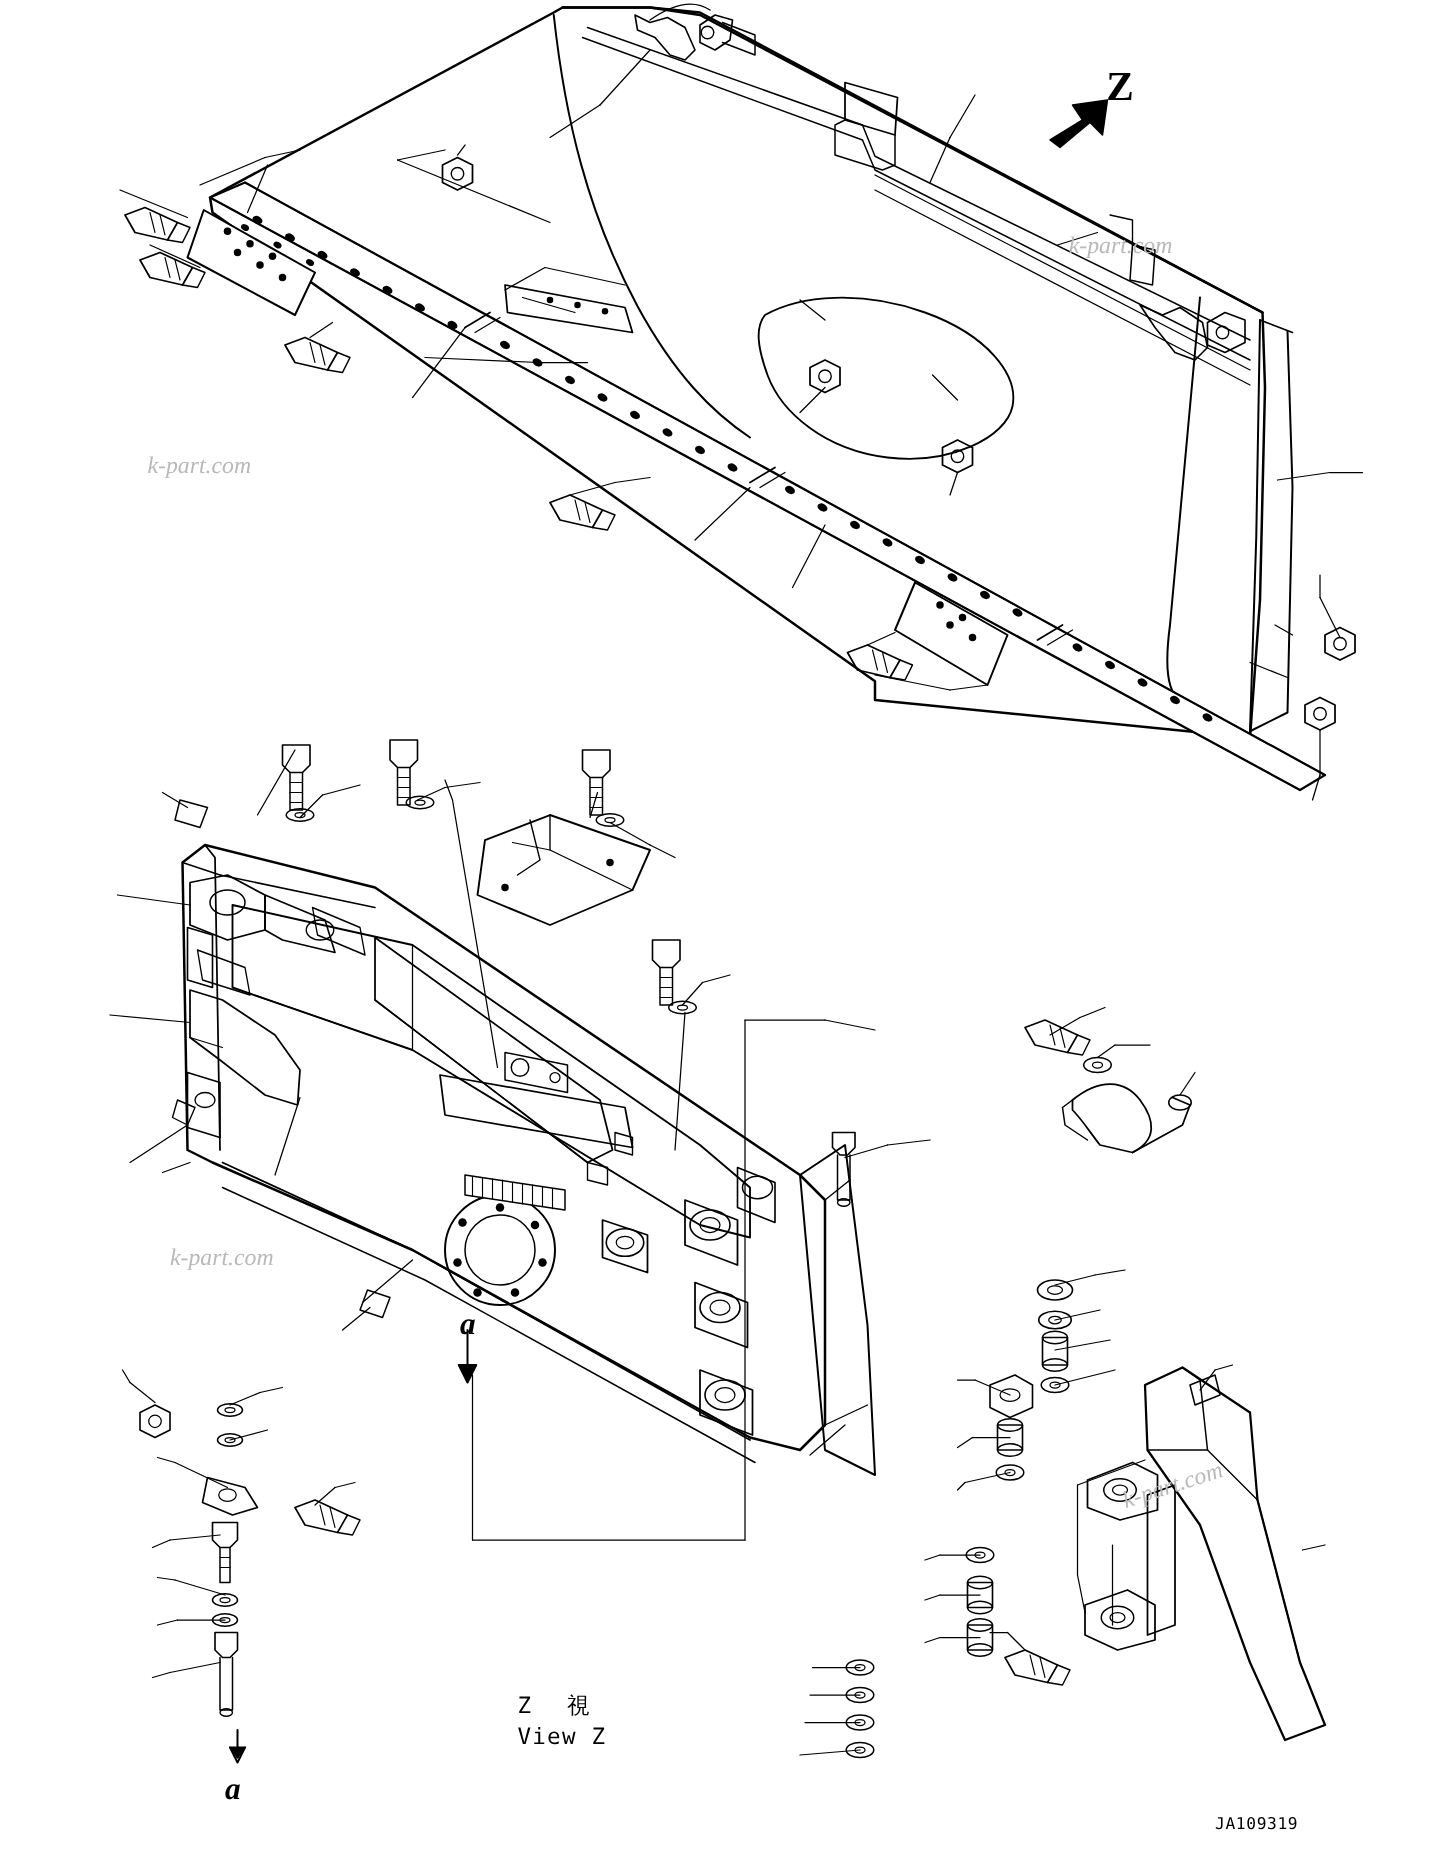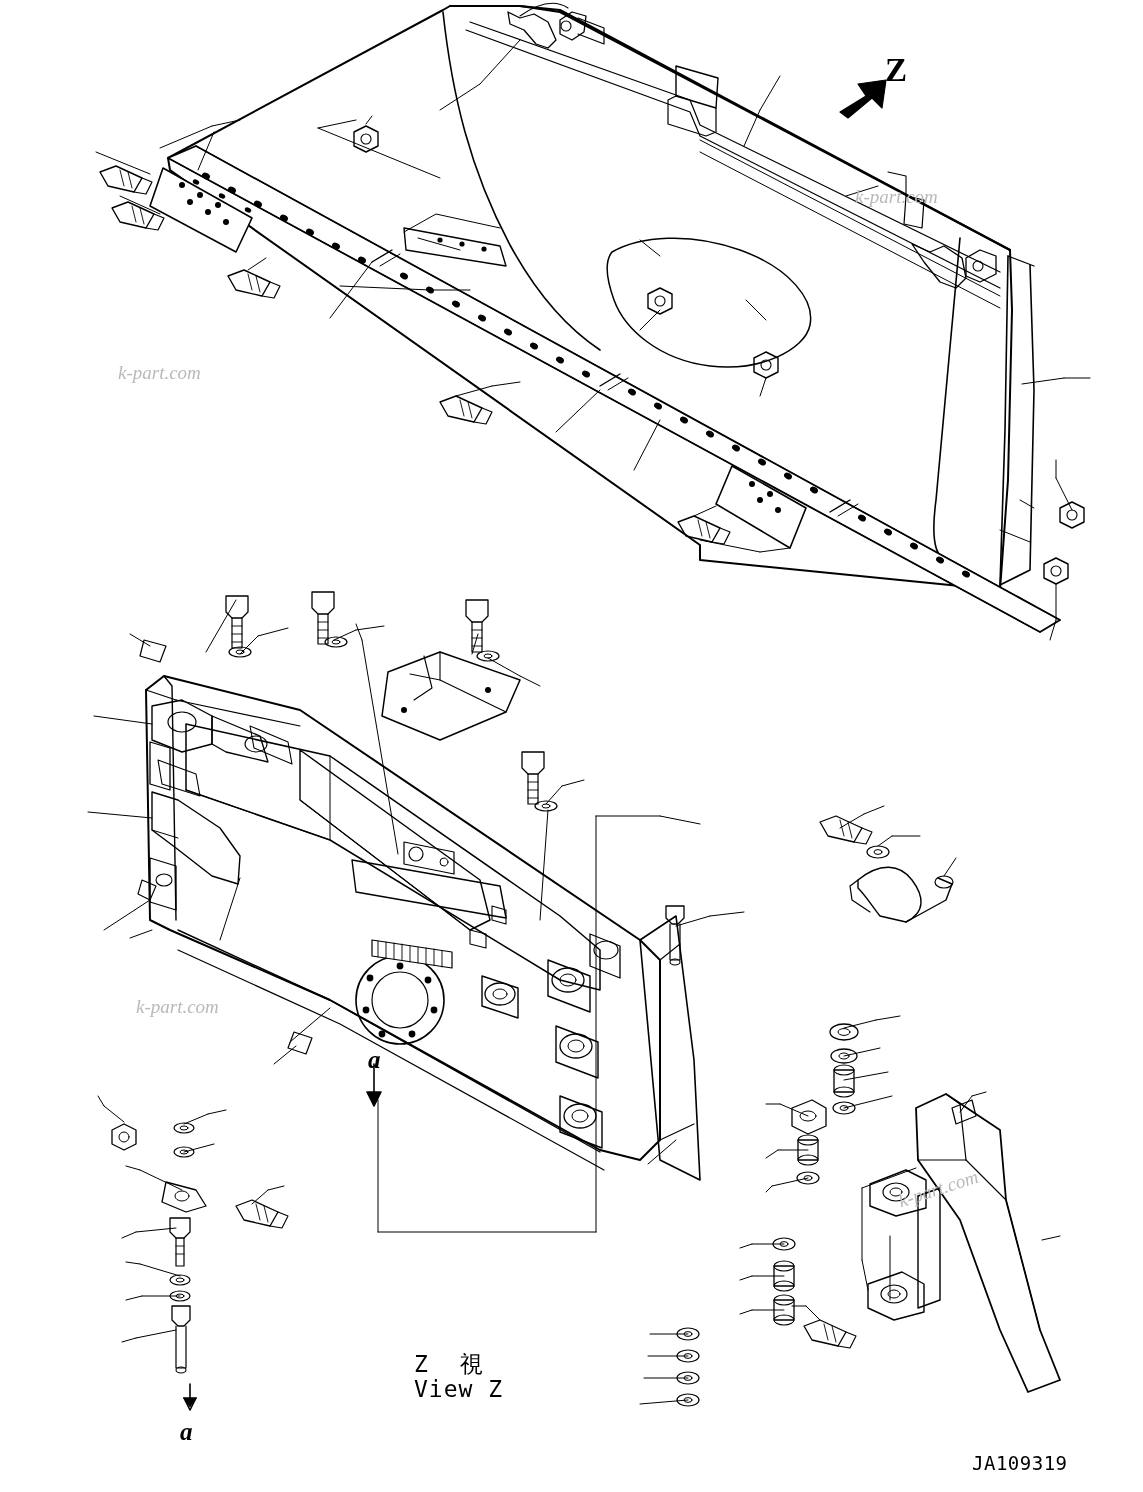--- a/index.html
+++ b/index.html
@@ -40,21 +40,21 @@
 
   .label {
     position: absolute;
     white-space: nowrap;
     color: #000000;
   }
   .view-z-label {
     left: 414px;
     top: 1352px;
     font-family: "DejaVu Sans Mono", monospace;
-    font-size: 23px;
+    font-size: 18px;
     line-height: 25px;
     letter-spacing: 1px;
   }
   .view-z-label .jp { letter-spacing: 9px; }
   .arrow-z-letter {
     left: 885px;
     top: 52px;
     font-family: "Liberation Serif", serif;
     font-size: 33px;
     font-weight: 700;
@@ -72,21 +72,21 @@
     top: 1418px;
     font-family: "Liberation Serif", serif;
     font-size: 25px;
     font-weight: 700;
     font-style: italic;
   }
   .drawing-number {
     left: 972px;
     top: 1452px;
     font-family: "DejaVu Sans Mono", monospace;
-    font-size: 19px;
+    font-size: 13px;
     letter-spacing: 0.5px;
   }
 </style>
 </head>
 <body>
 
 <div id="sheet">
 
   <svg class="layer" viewBox="0 0 1143 1492" fill="none" stroke="#000" stroke-width="1.6" stroke-linejoin="round" stroke-linecap="round">
 

